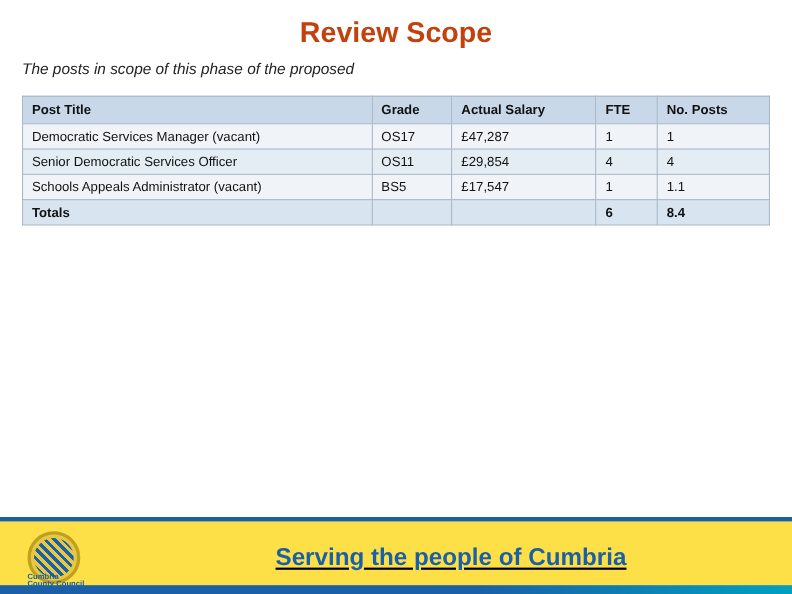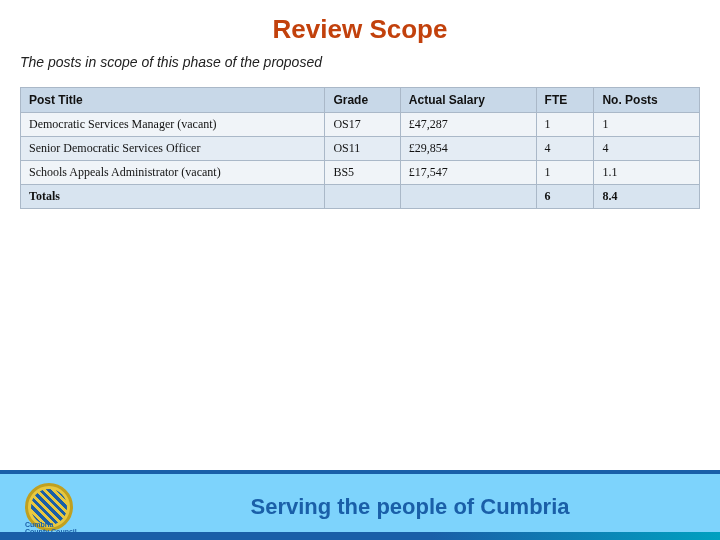--- a/index.html
+++ b/index.html
@@ -62,38 +62,38 @@
     }
 
     tbody tr:nth-child(even) {
       background-color: #e4ecf4;
     }
 
     tbody td {
       border: 1px solid #aab8c8;
       padding: 4px 8px;
       color: #111;
-      font-family: Liberation Serif, serif;
     }
 
     .totals-row td {
       font-weight: bold;
       background-color: #d8e4f0;
     }
 
     .footer {
       position: absolute;
       bottom: 0;
       left: 0;
       width: 720px;
       height: 70px;
-      background: #7dd3fc;
+      background: #fde047;
       display: flex;
       align-items: center;
       border-top: 4px solid #1a5fa8;
+      text-decoration: underline;
     }
 
     .footer-logo {
       width: 100px;
       height: 60px;
       margin-left: 20px;
       display: flex;
       align-items: center;
       justify-content: center;
     }

